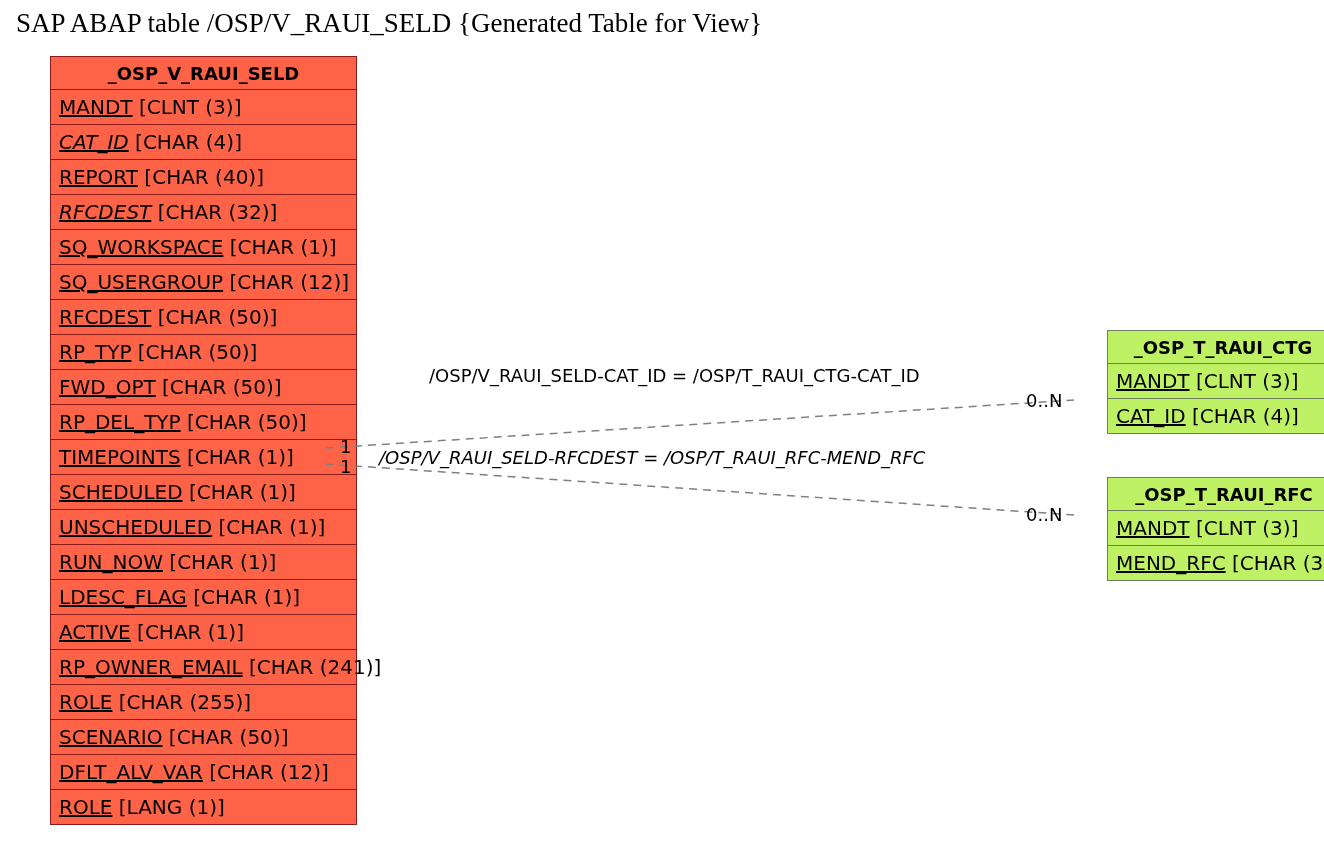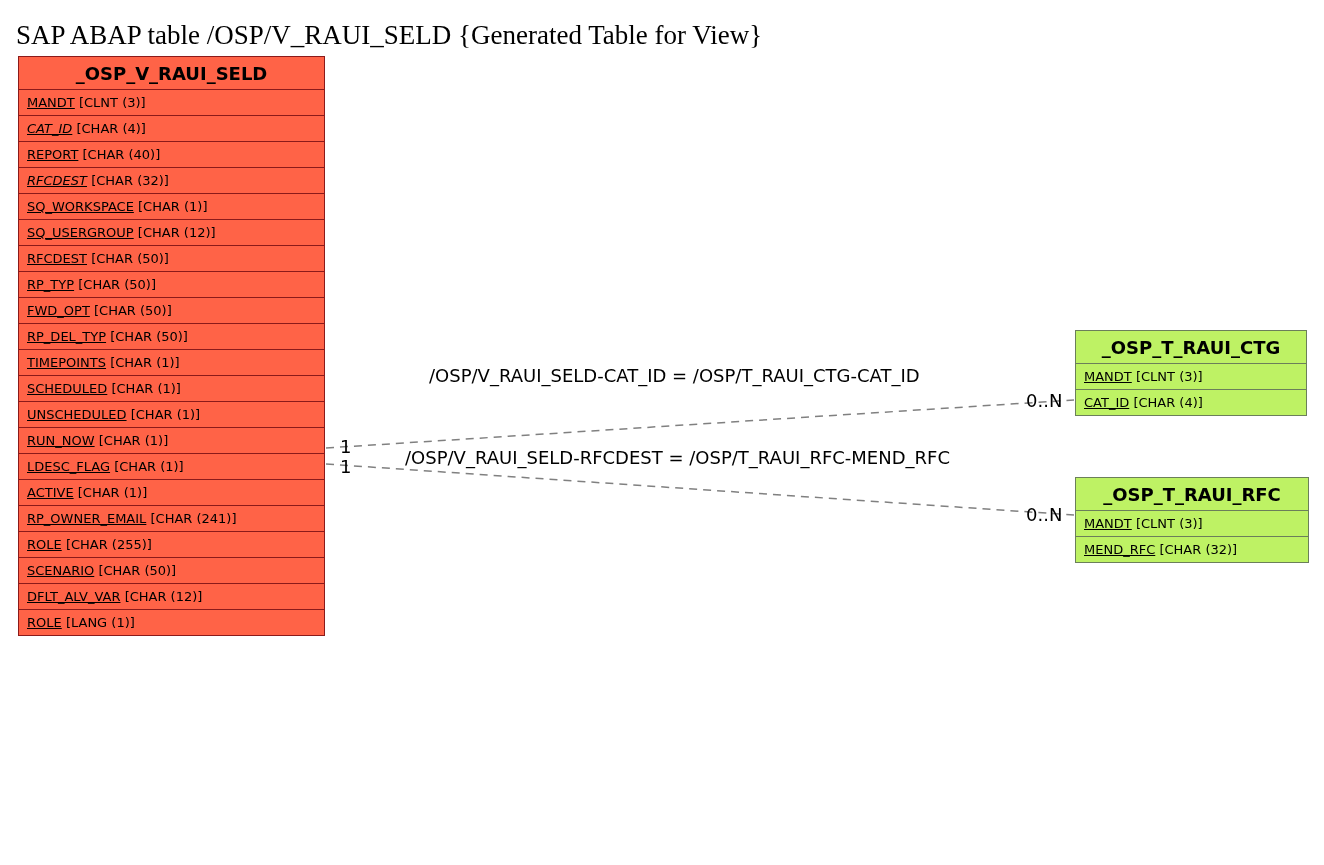--- a/index.html
+++ b/index.html
@@ -8,47 +8,48 @@
     background: #ffffff;
     font-family: "DejaVu Sans", Verdana, Geneva, sans-serif;
     width: 1324px;
     height: 865px;
     overflow: hidden;
     position: relative;
   }
   .title {
     position: absolute;
     left: 16px;
-    top: 20px;
+    top: 8px;
     font-family: Georgia, "Times New Roman", serif;
     font-size: 27px;
     color: #000;
   }
   .entity {
     position: absolute;
     border: 1.5px solid #8b1a1a;
     background: #ff6347;
+    margin-left: 32px;
   }
   .entity.green {
     border-color: #6b7f5a;
     background: #bef264;
   }
   .entity .hdr {
     text-align: center;
     font-weight: bold;
     padding: 6px 8px 5px 8px;
     border-bottom: 1.5px solid #8b1a1a;
     font-size: 18px;
     white-space: nowrap;
   }
   .entity.green .hdr { border-bottom-color: #6b7f5a; }
   .entity .row {
     padding: 5px 4px 5px 8px;
     border-bottom: 1.5px solid #8b1a1a;
-    font-size: 13px;
+    font-size: 20px;
     white-space: nowrap;
   }
   .entity.green .row { border-bottom-color: #6b7f5a; }
   .entity .row:last-child { border-bottom: none; }
   .entity .fname { text-decoration: underline; }
   .entity .fname.italic { font-style: italic; }
   .label {
     position: absolute;
     font-size: 18px;
     color: #000;
@@ -103,18 +104,18 @@
 <div class="row"><span class="fname">MANDT</span> <span>[CLNT (3)]</span></div>
     <div class="row"><span class="fname">MEND_RFC</span> <span>[CHAR (32)]</span></div>
   </div>
 
 <svg class="connectors">
   <line x1="326" y1="448" x2="1074" y2="400" stroke="#808080" stroke-width="1.5" stroke-dasharray="8,6"></line>
   <line x1="326" y1="464" x2="1074" y2="515" stroke="#808080" stroke-width="1.5" stroke-dasharray="8,6"></line>
 </svg>
 
 <div class="label" style="left:429px; top:365px;">/OSP/V_RAUI_SELD-CAT_ID = /OSP/T_RAUI_CTG-CAT_ID</div>
-<div class="label" style="left:405px; top:447px;">/OSP/V_RAUI_SELD-RFCDEST = /OSP/T_RAUI_RFC-MEND_RFC</div>
+<div class="label" style="left:379px; top:447px;font-style:italic;">/OSP/V_RAUI_SELD-RFCDEST = /OSP/T_RAUI_RFC-MEND_RFC</div>
 
 <div class="label" style="left:340px; top:436px;">1</div>
 <div class="label" style="left:340px; top:456px;">1</div>
 <div class="label" style="left:1026px; top:390px;">0..N</div>
 <div class="label" style="left:1026px; top:504px;">0..N</div>
 
 </body></html>

